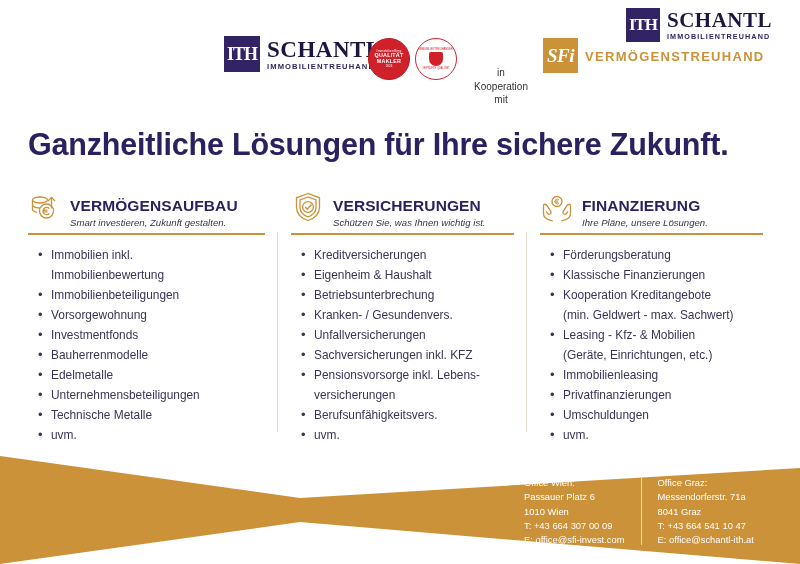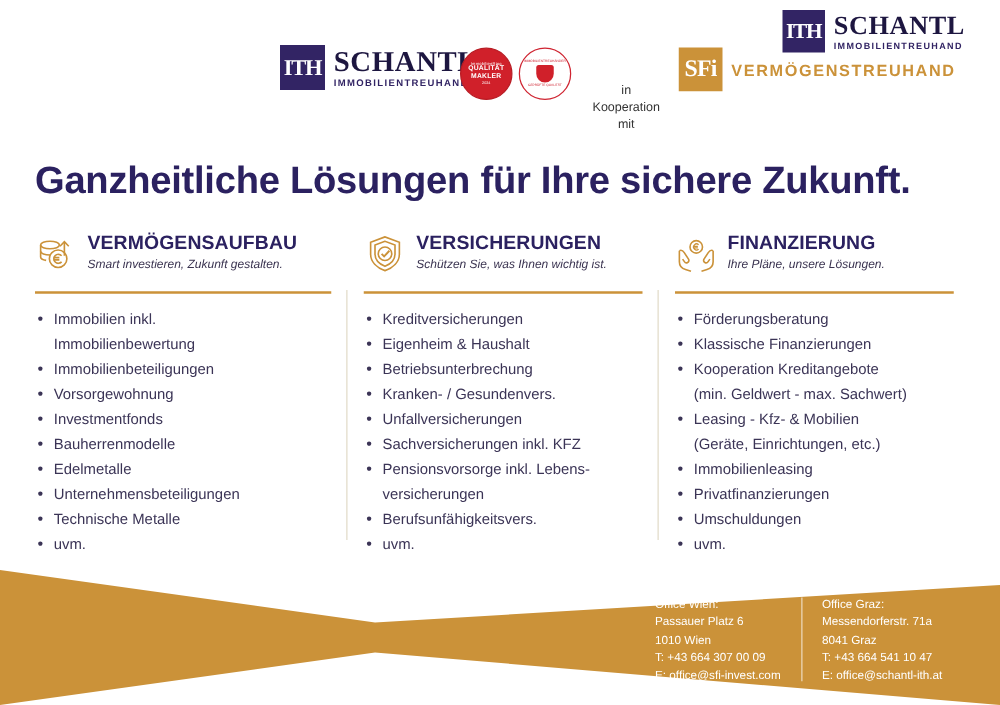--- a/index.html
+++ b/index.html
@@ -138,20 +138,21 @@
     width: 35px; height: 35px;
     background: #cb9239;
     color: #ffffff;
     font-family: "Liberation Serif", serif;
     font-weight: bold;
     font-size: 19px;
     display: flex;
     align-items: center;
     justify-content: center;
     letter-spacing: -0.5px;
+    font-style: italic;
   }
   .fi-name {
     font-family: "Liberation Serif", serif;
     font-weight: bold;
     font-size: 24px;
     color: #cb9239;
     line-height: 1;
     letter-spacing: 0.3px;
   }
   .fi-sub {
@@ -192,21 +193,21 @@
   .col + .col::before {
     content: "";
     position: absolute;
     left: 0; top: 46px;
     width: 1px;
     height: 200px;
     background: #e2dcc9;
   }
   .col-head {
     display: flex;
-    align-items: flex-start;
+    align-items: flex-end;
     gap: 8px;
     height: 42px;
   }
   .col-icon { flex: 0 0 auto; }
   .col-titles { line-height: 1.15; }
   .col-title {
     font-size: 15.5px;
     font-weight: bold;
     color: #2b2160;
     letter-spacing: 0.1px;
@@ -217,21 +218,21 @@
     color: #3a3350;
     margin-top: 2px;
   }
   .col-rule {
     height: 1.6px;
     background: #cb9239;
     margin: 5px 0 10px 0;
   }
   ul.items {
     list-style: none;
-    margin: 0;
+    margin: 8px;
     padding: 0;
   }
   ul.items li {
     position: relative;
     padding-left: 15px;
     font-size: 11.9px;
     line-height: 1.68;
     color: #3b3456;
   }
   ul.items li::before {

